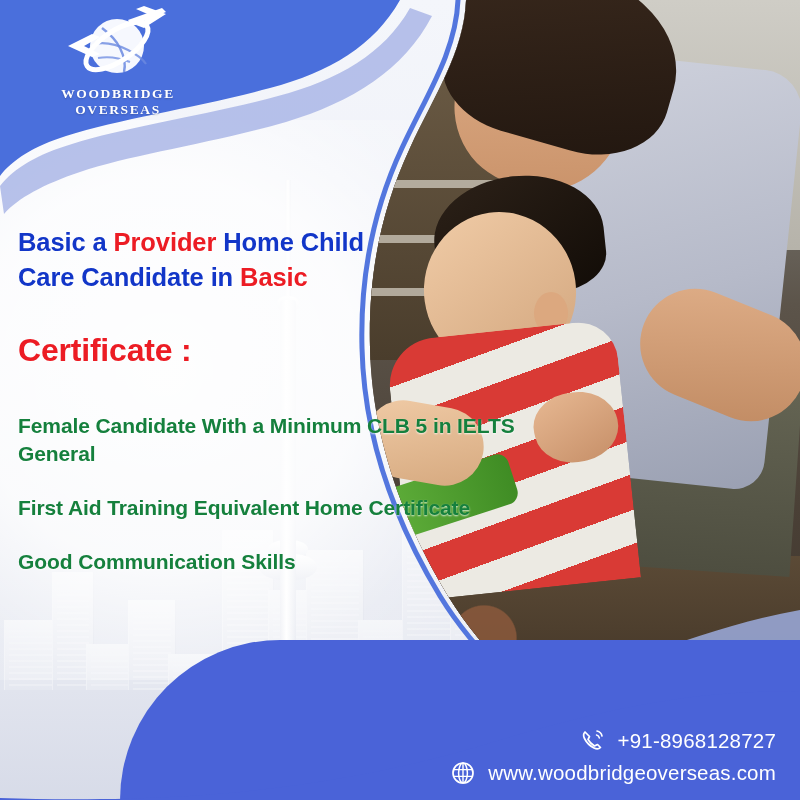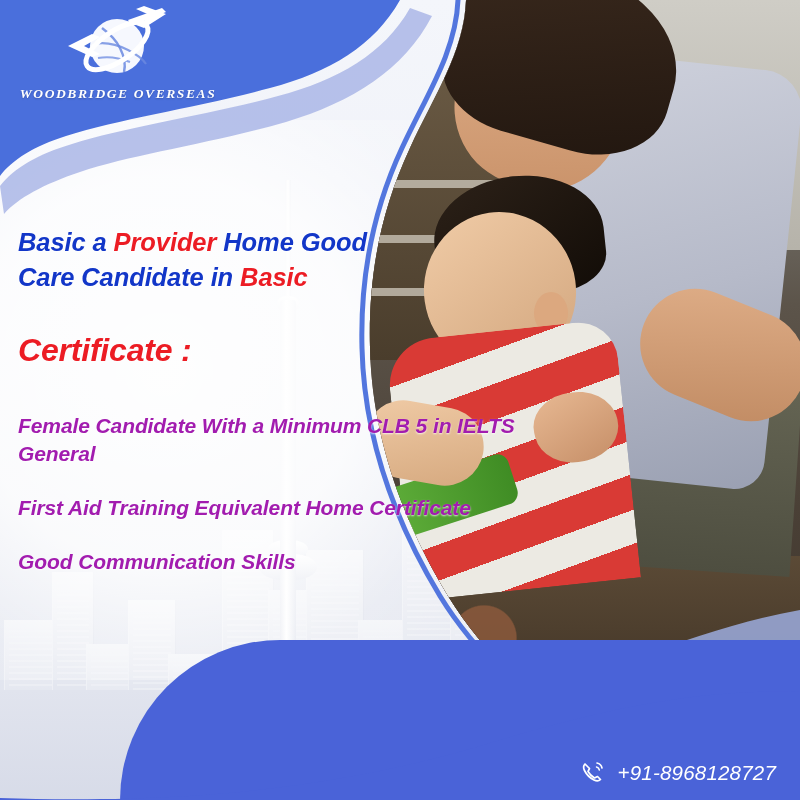--- a/index.html
+++ b/index.html
@@ -3,21 +3,20 @@
 <meta charset="utf-8">
 <style>
   html,body{margin:0;padding:0;background:#fff;}
   body{font-family:"Liberation Sans",sans-serif;}
 
   #poster{
     position:relative;
     width:800px;height:800px;
     overflow:hidden;
     background:#eceef5;
-    font-style:italic;
   }
 
   
   .bg-city{
     position:absolute;inset:0;
     background:
       linear-gradient(180deg,#f4f6fb 0%, #eef0f7 45%, #e4e7f0 75%, #dfe3ee 100%);
   }
   
   .sky-blocks{position:absolute;left:0;right:0;bottom:60px;height:330px;opacity:.55;}
@@ -161,21 +160,21 @@
   .headline .red{color:#ec1c24;}
 
   .req-title{
     position:absolute;left:18px;top:332px;
     font-size:32px;font-weight:700;color:#ec1c24;letter-spacing:-.2px;
     text-shadow:0 1px 2px rgba(255,255,255,.8);
   }
 
   .req-list{position:absolute;left:18px;top:412px;width:510px;}
   .req-item{
-    color:#a21caf;font-size:21px;font-weight:600;line-height:1.33;
+    color:#15803d;font-size:21px;font-weight:600;line-height:1.33;
     margin-bottom:26px;letter-spacing:-.1px;
     text-shadow:0 1px 2px rgba(255,255,255,.8);
   }
 
   
   .wave-light{
     position:absolute;left:0;bottom:0;width:800px;height:250px;
     background:#9fb0e4;opacity:.82;
     clip-path:path("M 800 60 C 700 78 600 122 500 168 C 410 210 320 238 210 248 L 800 250 Z");
   }
@@ -288,21 +287,21 @@
       <path d="M10 40 L34 28 L42 31 L26 40 L42 48 L34 51 Z" fill="#ffffff"></path>
       <path d="M108 8 L86 22 L78 19 L94 10 L78 3 L86 0 Z" fill="#ffffff"></path>
       <path d="M70 14 L104 2 L108 6 L74 20 Z" fill="#ffffff"></path>
     </svg>
     <div class="logo-text">WOODBRIDGE OVERSEAS</div>
   </div>
 
   <div class="content">
 
     <div class="headline">
-      <span>Basic a </span><span class="red">Provider</span><span> Home Good</span><br>
+      <span>Basic a </span><span class="red">Provider</span><span> Home Child</span><br>
       <span>Care Candidate  in </span><span class="red">Basic</span>
     </div>
 
     <div class="req-title">Certificate :</div>
 
     <div class="req-list" id="req-list">
         <div class="req-item">Female Candidate With a Minimum CLB 5 in IELTS General</div>
         <div class="req-item">First Aid Training Equivalent Home Certificate</div>
         <div class="req-item">Good Communication Skills</div>
       </div>
@@ -315,15 +314,23 @@
   <div class="contact">
     <div class="c-row">
       <svg class="c-ico" viewBox="0 0 26 26">
         <path d="M5 4 C3.5 5.5 3 7.5 4.5 10.5 C6.5 14.5 10 18 14 20 C17 21.5 19 21 20.5 19.5
                  L17.5 16.5 L14.5 18 C12 16.5 9.5 14 8 11.5 L9.5 8.5 Z" fill="none" stroke="#ffffff" stroke-width="1.7" stroke-linejoin="round"></path>
         <path d="M17 3 C19.5 3.6 21.5 5.6 22 8" fill="none" stroke="#ffffff" stroke-width="1.6" stroke-linecap="round"></path>
         <path d="M16.5 7 C18 7.4 19 8.4 19.4 10" fill="none" stroke="#ffffff" stroke-width="1.5" stroke-linecap="round"></path>
       </svg>
       <div class="txt">+91-8968128727</div>
     </div>
+    <div class="c-row">
+      <svg class="c-ico" viewBox="0 0 26 26">
+        <circle cx="13" cy="13" r="10" fill="none" stroke="#ffffff" stroke-width="1.7"></circle>
+        <ellipse cx="13" cy="13" rx="4.4" ry="10" fill="none" stroke="#ffffff" stroke-width="1.5"></ellipse>
+        <path d="M3.4 9.6 H22.6 M3.4 16.4 H22.6 M13 3 V23" stroke="#ffffff" stroke-width="1.4" fill="none"></path>
+      </svg>
+      <div class="txt">www.woodbridgeoverseas.com</div>
+    </div>
   </div>
 
 </div>
 
 </body></html>

